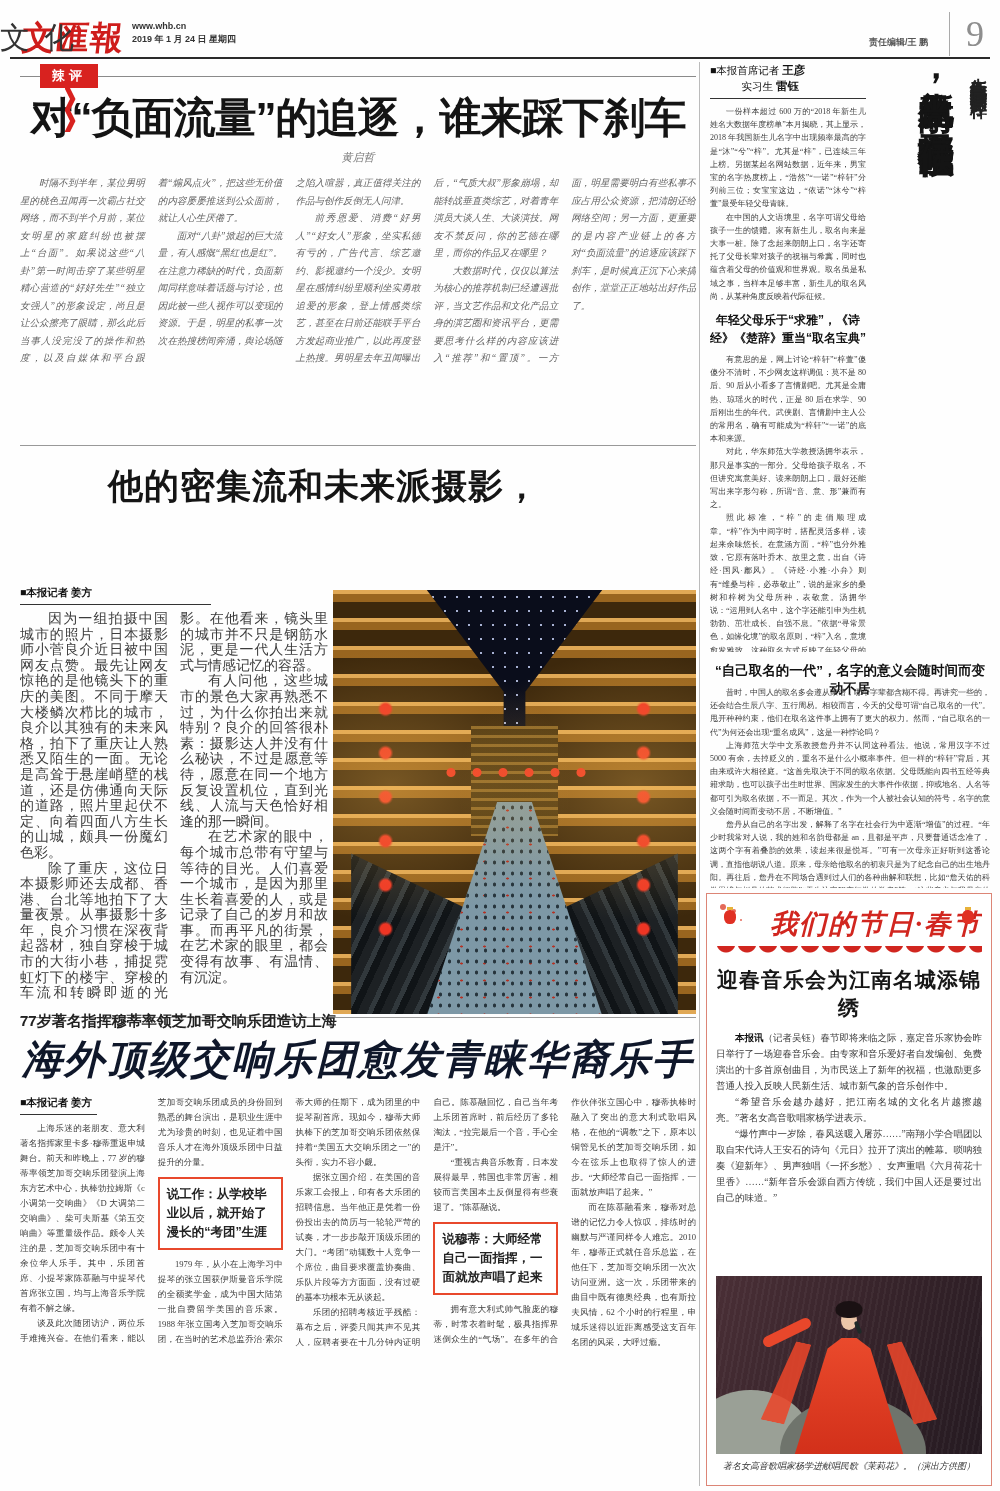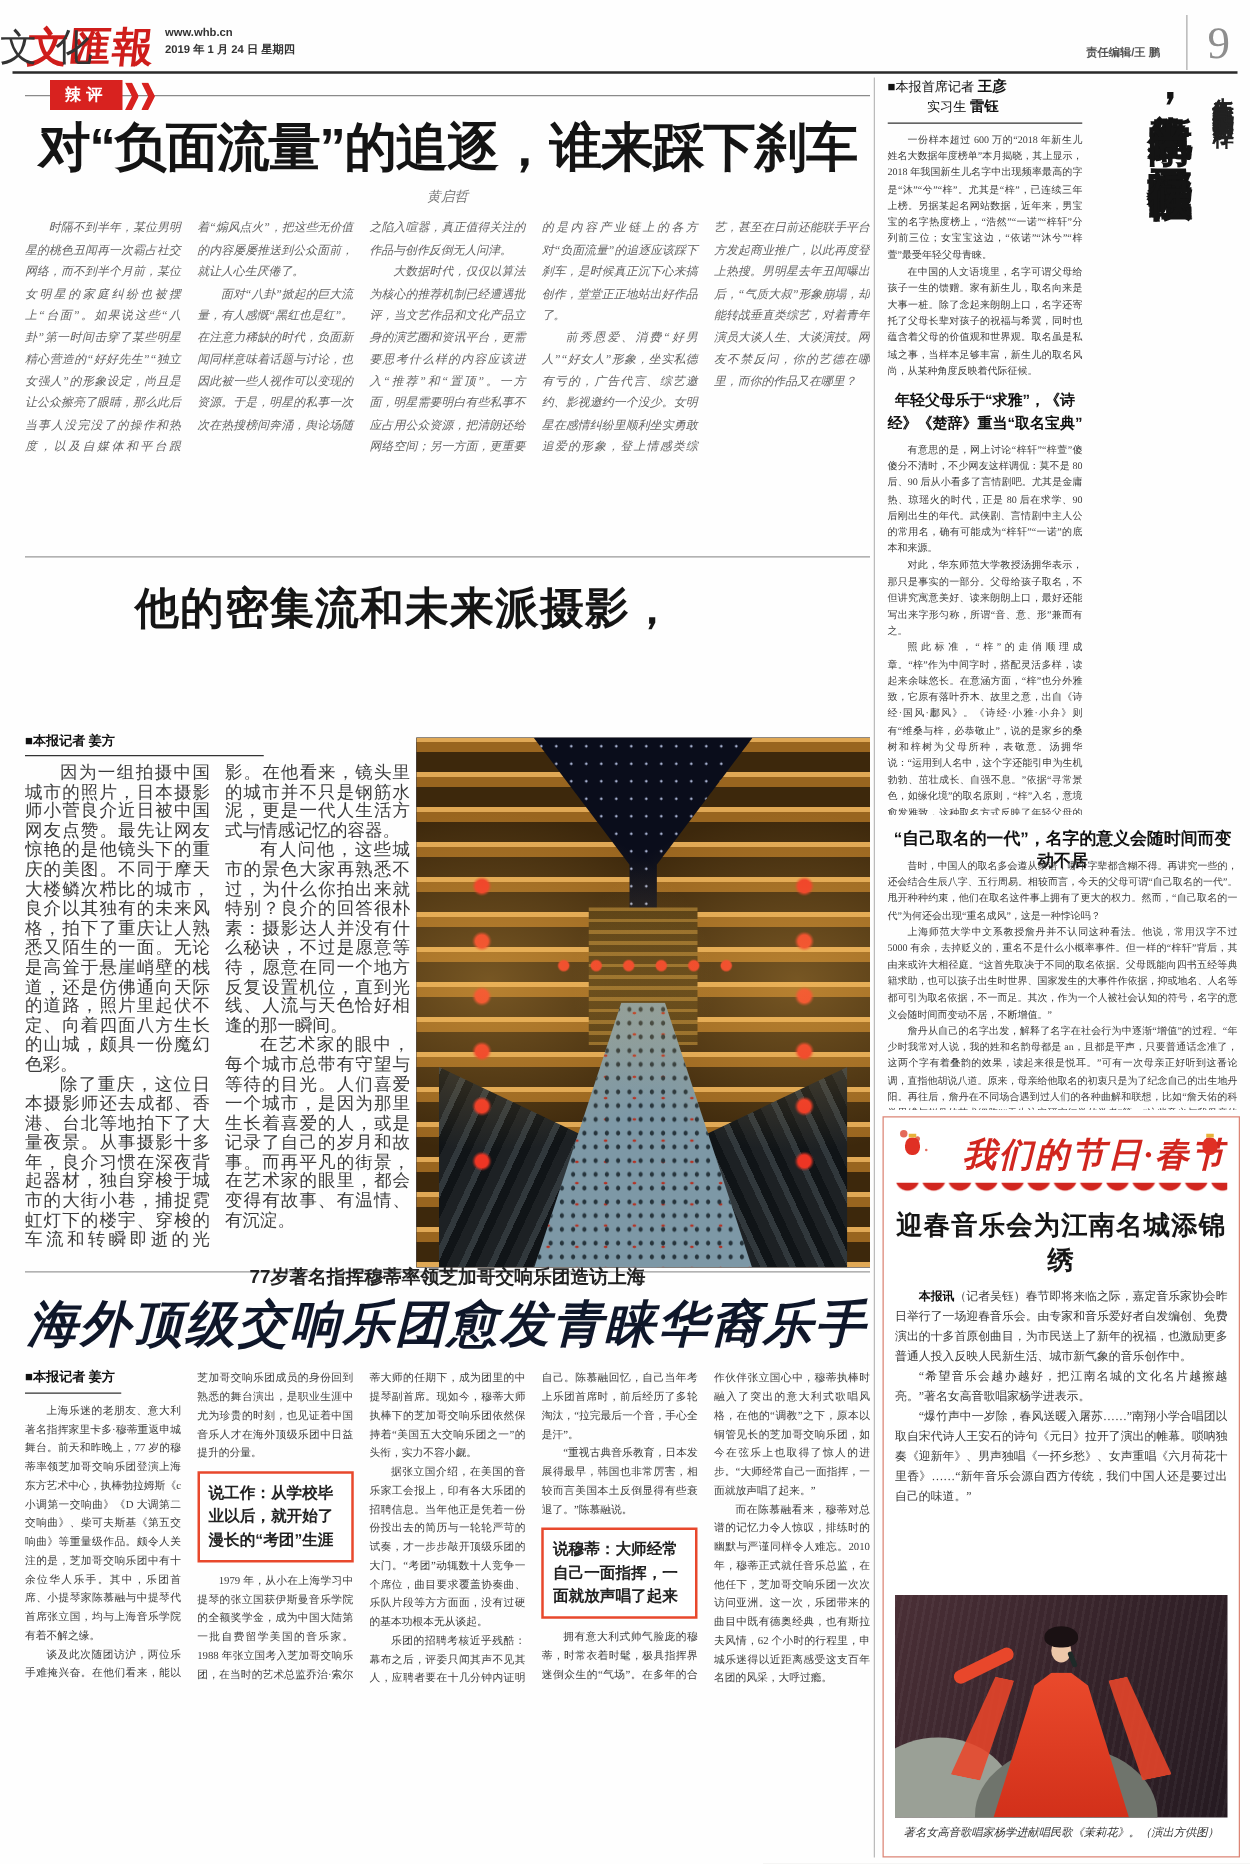--- a/index.html
+++ b/index.html
@@ -21,21 +21,21 @@
   .editor { position:absolute; right:72px; top:36px; font-size:9px; font-weight:bold; color:#555; }
   .pagenum { position:absolute; right:16px; top:12px; font-size:36px; color:#8e8e8e;
           border-left:1px solid #aaa; padding:2px 0 2px 16px; line-height:40px; }
   .mast-rule { position:absolute; top:57px; left:10px; right:10px; border-top:2px solid #2a2a2a; }
 
   
   .commentary { position:absolute; left:20px; top:64px; width:676px; height:382px;
           border-bottom:1px solid #999; overflow:hidden; }
   .badge-row { position:relative; height:24px; }
   .badge-row .rule { position:absolute; top:12px; left:0; right:0; border-top:1px solid #8a8a8a; }
-  .badge { position:absolute; left:20px; top:0; display:flex; align-items:flex-end; }
+  .badge { position:absolute; left:20px; top:0; display:flex; align-items:center;flex-direction:column; }
   .badge .tag { background:#d8221f; color:#fff; font-weight:bold; font-size:13px;
           padding:3px 12px; letter-spacing:4px; }
   .badge .chev { width:11px; height:22px; background:#d8221f; margin-left:2px;
           clip-path:polygon(0 0,50% 0,100% 50%,50% 100%,0 100%,50% 50%); }
   .commentary h1 { text-align:center; font-size:42px; line-height:48px; font-weight:900;
           color:#141414; letter-spacing:-1px; margin-top:6px;
           font-family:"Liberation Sans","DejaVu Sans",sans-serif; }
   .commentary .byline { text-align:center; font-size:11px; color:#777; margin-top:8px; font-style:italic; }
   .commentary .body { margin-top:10px; height:256px; columns:5; column-gap:13px;
           font-size:9.5px; line-height:17.5px; color:#636363; text-align:justify; font-style:italic; }
@@ -83,21 +83,21 @@
   .ph-lan.l { left:11%; } .ph-lan.r { right:11%; }
   .ph-lanrow { position:absolute; left:30%; right:30%; top:38%; height:10%;
           background-image:radial-gradient(circle at 9px 50%,#ee3524 4px,transparent 5px);
           background-size:26px 100%; background-repeat:repeat-x; }
   .ph-glow { position:absolute; inset:0;
           background:radial-gradient(ellipse at 16% 46%,rgba(255,195,90,.30),transparent 42%),
                      radial-gradient(ellipse at 84% 46%,rgba(255,195,90,.30),transparent 42%); }
 
   
   .botart { position:absolute; left:20px; top:1012px; width:676px; height:479px; overflow:hidden; }
-  .botart .kicker { text-align:center; font-size:15px; font-weight:bold; color:#222;
+  .botart .kicker { font-size:15px; font-weight:bold; color:#222;
           font-family:"Liberation Sans","DejaVu Sans",sans-serif; }
   .botart h1 { text-align:center; font-size:40px; line-height:50px; font-weight:900; color:#0f172a;
           letter-spacing:2px; margin-top:4px;font-style:italic; }
   .botart .body { margin-top:10px; height:392px; columns:5; column-gap:13px;
           font-size:8.6px; line-height:15px; color:#3c3c3c; text-align:justify; }
   .botart .body p { text-indent:2em; }
   .subbox { break-inside:avoid; border:2px solid #e8482c; padding:6px 7px; margin:7px 0;
           font-size:12.5px; line-height:19px; font-weight:bold; color:#222; text-align:left;
           font-family:"Liberation Sans","DejaVu Sans",sans-serif; background:#fff; }
 
@@ -190,22 +190,22 @@
         <span class="tag">辣评</span>
         <span class="chev"></span>
         <span class="chev"></span>
       </div>
     </div>
     <h1>对“负面流量”的追逐，谁来踩下刹车</h1>
     <div class="byline">黄启哲</div>
     <div class="body">
       <p>时隔不到半年，某位男明星的桃色丑闻再一次霸占社交网络，而不到半个月前，某位女明星的家庭纠纷也被摆上“台面”。如果说这些“八卦”第一时间击穿了某些明星精心营造的“好好先生”“独立女强人”的形象设定，尚且是让公众擦亮了眼睛，那么此后当事人没完没了的操作和热度，以及自媒体和平台跟着“煽风点火”，把这些无价值的内容屡屡推送到公众面前，就让人心生厌倦了。</p>
       <p>面对“八卦”掀起的巨大流量，有人感慨“黑红也是红”。在注意力稀缺的时代，负面新闻同样意味着话题与讨论，也因此被一些人视作可以变现的资源。于是，明星的私事一次次在热搜榜间奔涌，舆论场随之陷入喧嚣，真正值得关注的作品与创作反倒无人问津。</p>
+      <p>前秀恩爱、消费“好男人”“好女人”形象，坐实私德有亏的，广告代言、综艺邀约、影视邀约一个没少。女明星在感情纠纷里顺利坐实勇敢追爱的形象，登上情感类综艺，甚至在日前还能联手平台方发起商业推广，以此再度登上热搜。男明星去年丑闻曝出后，“气质大叔”形象崩塌，却能转战垂直类综艺，对着青年演员大谈人生、大谈演技。网友不禁反问，你的艺德在哪里，而你的作品又在哪里？</p>
       <p>大数据时代，仅仅以算法为核心的推荐机制已经遭遇批评，当文艺作品和文化产品立身的演艺圈和资讯平台，更需要思考什么样的内容应该进入“推荐”和“置顶”。一方面，明星需要明白有些私事不应占用公众资源，把清朗还给网络空间；另一方面，更重要的是内容产业链上的各方对“负面流量”的追逐应该踩下刹车，是时候真正沉下心来搞创作，堂堂正正地站出好作品了。</p>
-      <p>前秀恩爱、消费“好男人”“好女人”形象，坐实私德有亏的，广告代言、综艺邀约、影视邀约一个没少。女明星在感情纠纷里顺利坐实勇敢追爱的形象，登上情感类综艺，甚至在日前还能联手平台方发起商业推广，以此再度登上热搜。男明星去年丑闻曝出后，“气质大叔”形象崩塌，却能转战垂直类综艺，对着青年演员大谈人生、大谈演技。网友不禁反问，你的艺德在哪里，而你的作品又在哪里？</p>
     </div>
   </div>
 
   <div class="midart">
     <h1>
       <span>他的密集流和未来派摄影，</span><br>
     </h1>
     <div class="mid-cols">
       <div class="byline-box">
         <span class="sq">■本报记者</span>

